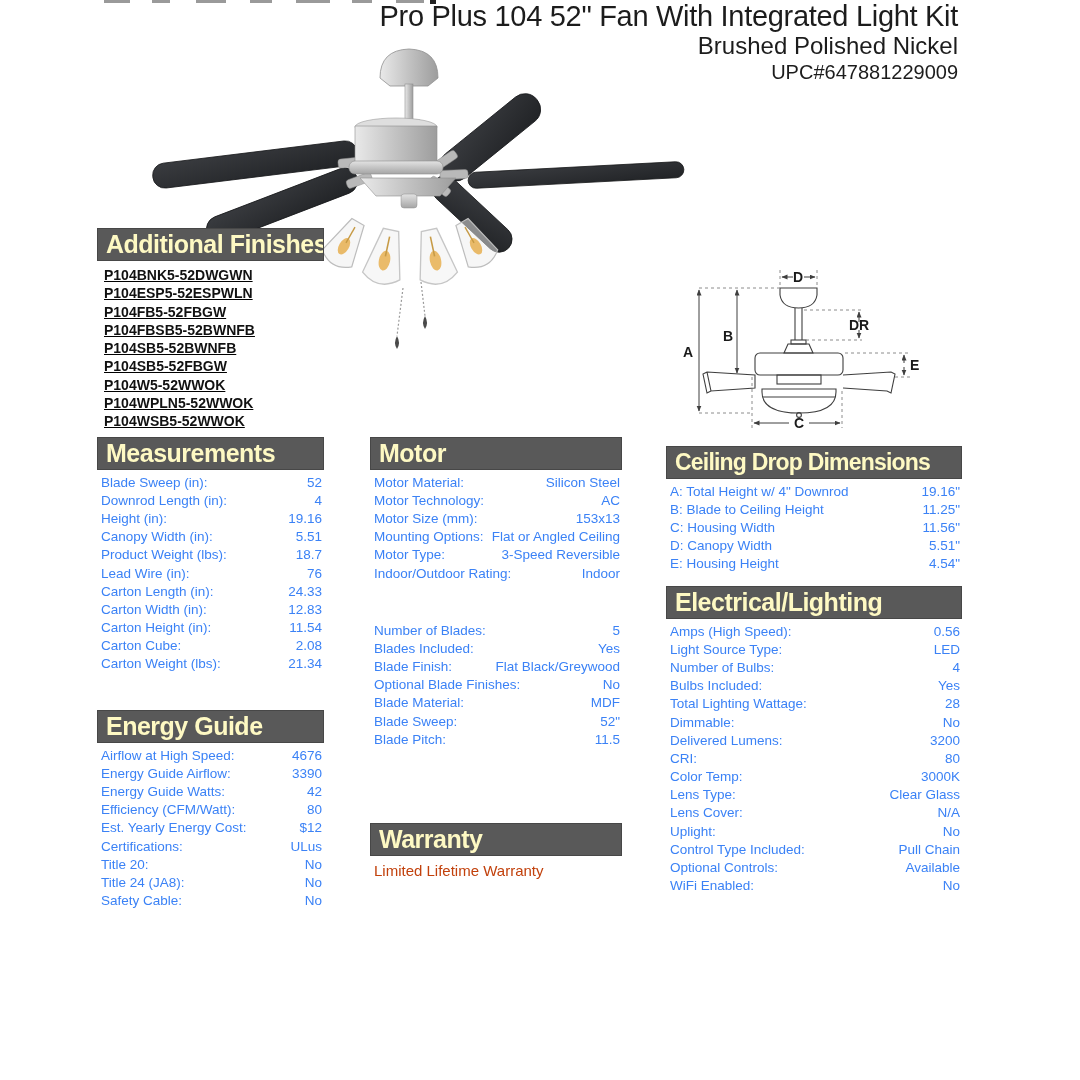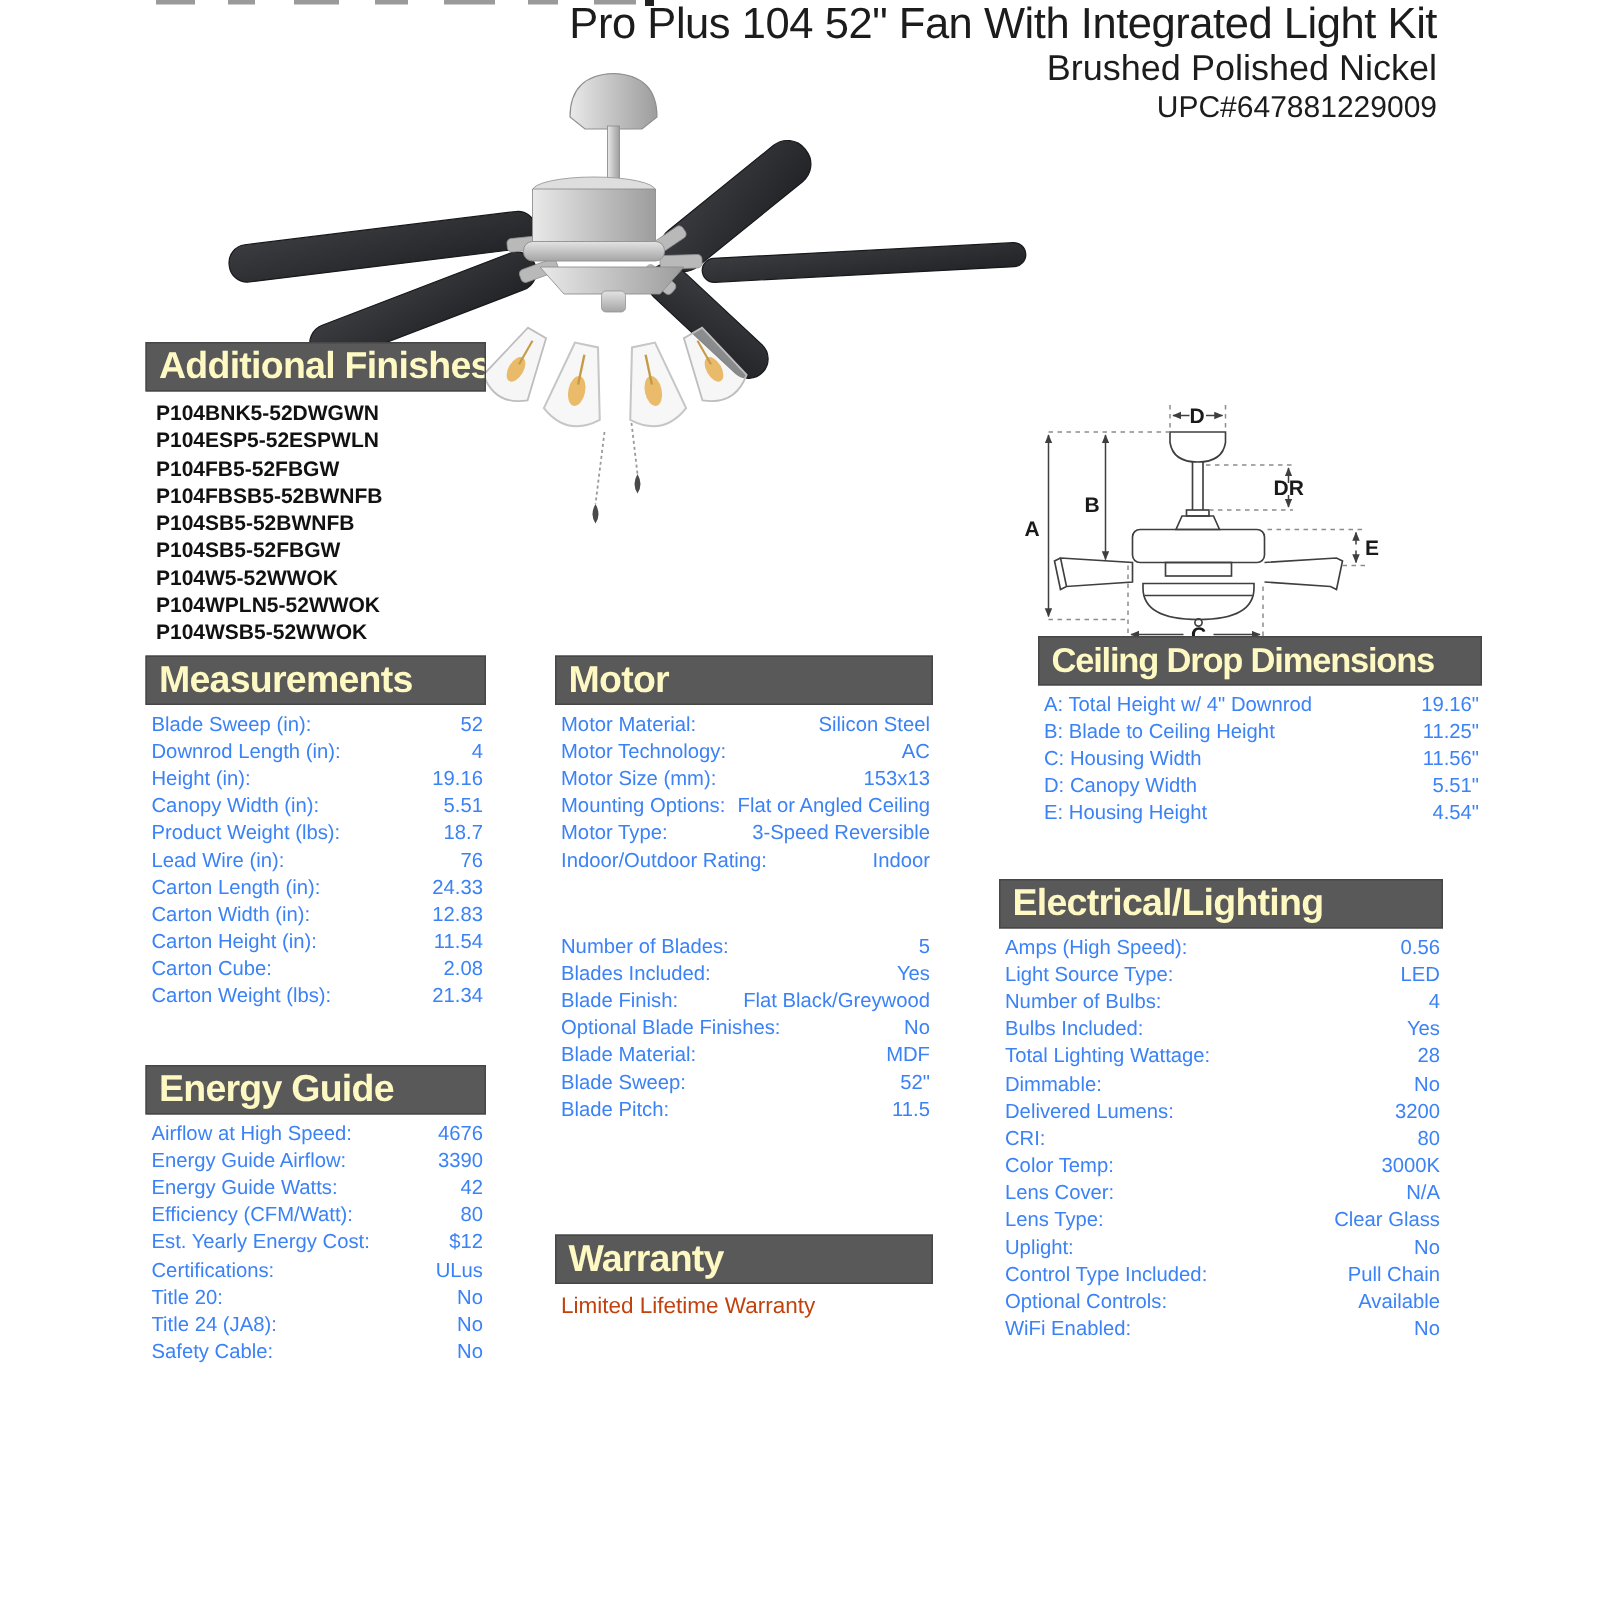--- a/index.html
+++ b/index.html
@@ -24,21 +24,21 @@
   .sec-header.tight { font-size:23px; letter-spacing:-0.8px; }
 
   
   .rows { padding:3px 2px 0 4px; }
   .spec-row { display:flex; justify-content:space-between; align-items:center;
     height:18.2px; font-size:13.5px; color:#3b82f6; white-space:nowrap; }
   .spec-row .lbl { text-align:left; }
   .spec-row .val { text-align:center; }
 
   
-  .finish-list { padding:5px 0 0 7px; }
+  .finish-list { padding:5px 0 0 7px;text-decoration:underline; }
   .finish-item { font-size:14px; font-weight:700; color:#111111; height:18.3px;
     line-height:18.3px; white-space:nowrap; }
 
   .warranty-text { padding:6px 0 0 4px; font-size:15px; color:#c2410c; }
 
   svg text { font-family:"Liberation Sans", sans-serif; }
 </style>
 </head>
 <body>
 
@@ -376,21 +376,21 @@
           <span class="val">11.5</span>
         </div>
       </div>
   </div>
 
   <div class="sec" style="left:370px;top:823px;width:252px;">
     <div class="sec-header">Warranty</div>
     <div class="warranty-text">Limited Lifetime Warranty</div>
   </div>
 
-  <div class="sec" style="left:666px;top:424px;width:296px;margin-left:26px;">
+  <div class="sec" style="left:666px;top:446px;width:296px;">
     <div class="sec-header tight">Ceiling Drop Dimensions</div>
     <div class="rows">
         <div class="spec-row">
           <span class="lbl">A: Total Height w/ 4" Downrod</span>
           <span class="val">19.16"</span>
         </div>
         <div class="spec-row">
           <span class="lbl">B: Blade to Ceiling Height</span>
           <span class="val">11.25"</span>
         </div>
@@ -442,28 +442,28 @@
         </div>
         <div class="spec-row">
           <span class="lbl">CRI:</span>
           <span class="val">80</span>
         </div>
         <div class="spec-row">
           <span class="lbl">Color Temp:</span>
           <span class="val">3000K</span>
         </div>
         <div class="spec-row">
+          <span class="lbl">Lens Type:</span>
+          <span class="val">Clear Glass</span>
+        </div>
+        <div class="spec-row">
           <span class="lbl">Lens Cover:</span>
           <span class="val">N/A</span>
         </div>
         <div class="spec-row">
-          <span class="lbl">Lens Type:</span>
-          <span class="val">Clear Glass</span>
-        </div>
-        <div class="spec-row">
           <span class="lbl">Uplight:</span>
           <span class="val">No</span>
         </div>
         <div class="spec-row">
           <span class="lbl">Control Type Included:</span>
           <span class="val">Pull Chain</span>
         </div>
         <div class="spec-row">
           <span class="lbl">Optional Controls:</span>
           <span class="val">Available</span>

